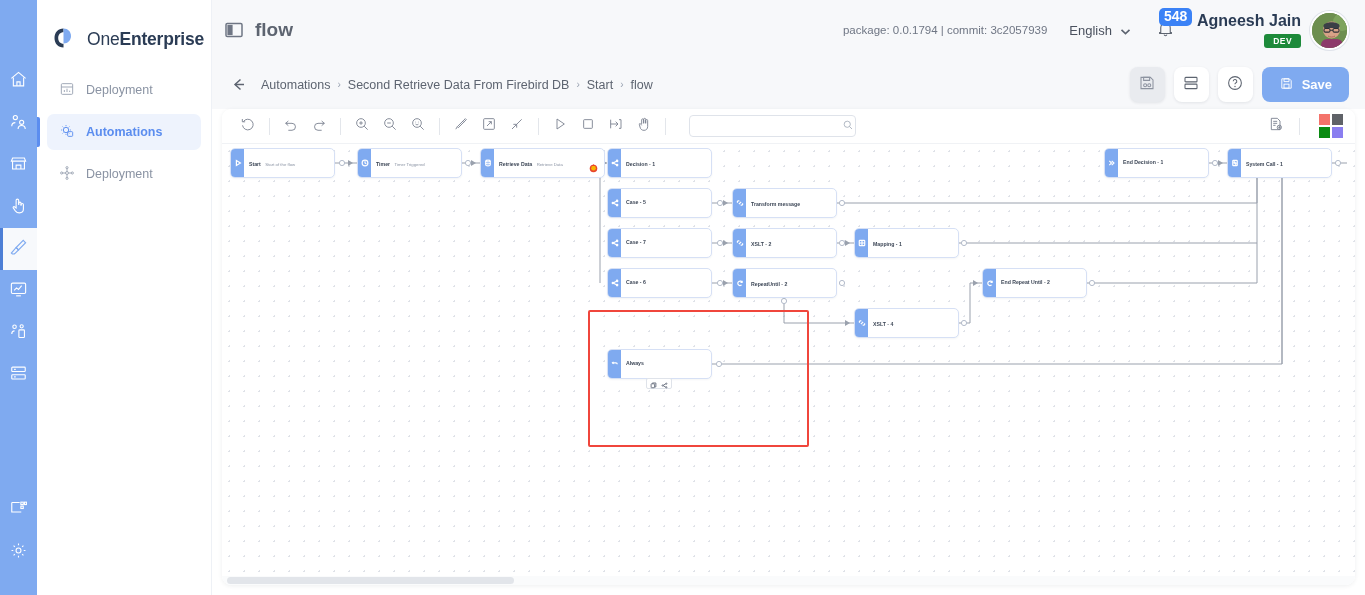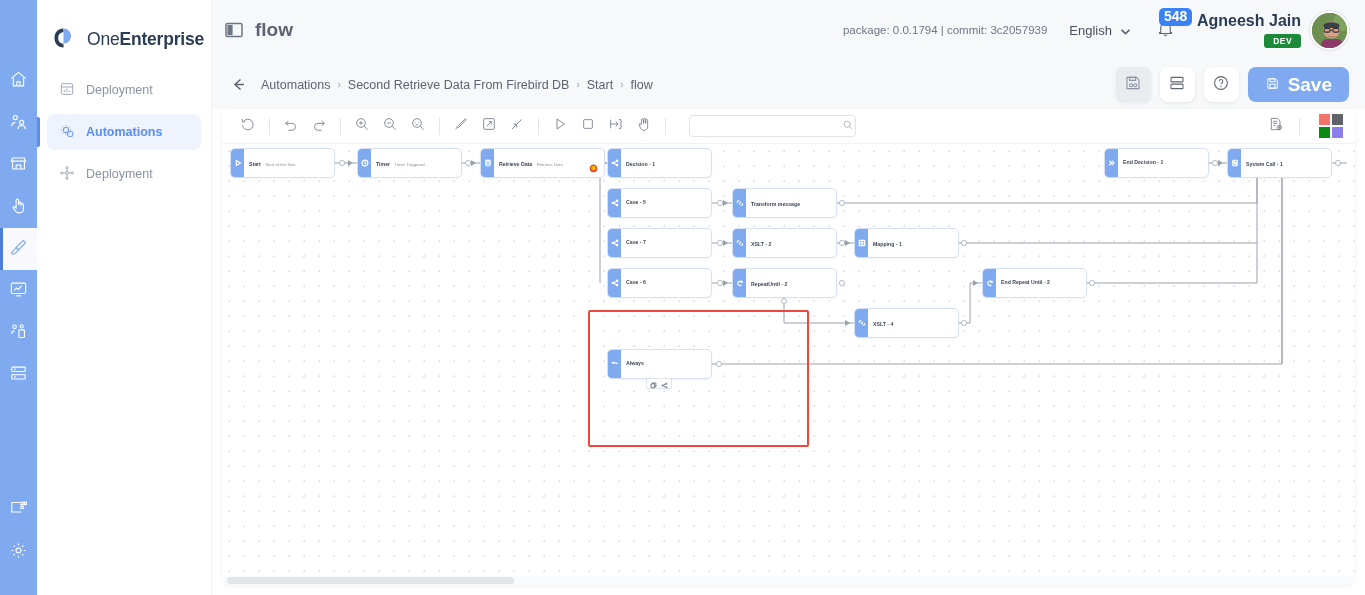--- a/index.html
+++ b/index.html
@@ -111,21 +111,21 @@
     width: 35px; height: 35px; border-radius: 8px; background: #fff;
     display: flex; align-items: center; justify-content: center; cursor: pointer;
     box-shadow: 0 1px 3px rgba(40,50,70,.10);
   }
   .sq-btn.dim { background: #e9ebef; }
   .sq-btn svg { width: 18px; height: 18px; stroke: #5d6470; fill: none; stroke-width: 1.4; }
   .sq-btn.dim svg { stroke: #8d93a0; }
   .save-btn {
     height: 35px; border-radius: 8px; background: #7FAAF0; color: #fff;
     display: flex; align-items: center; gap: 8px; padding: 0 17px; cursor: pointer;
-    font-size: 19px; font-weight: 700;
+    font-size: 13px; font-weight: 700;
   }
   .save-btn svg { width: 15px; height: 15px; stroke: #fff; fill: none; stroke-width: 1.5; }
 
   
   .canvas-card {
     position: absolute; left: 222px; top: 109px; width: 1133px; height: 476px;
     background: #fff; border-radius: 9px; overflow: hidden;
     box-shadow: 0 1px 4px rgba(40,50,70,.08);
   }
   .toolbar {

